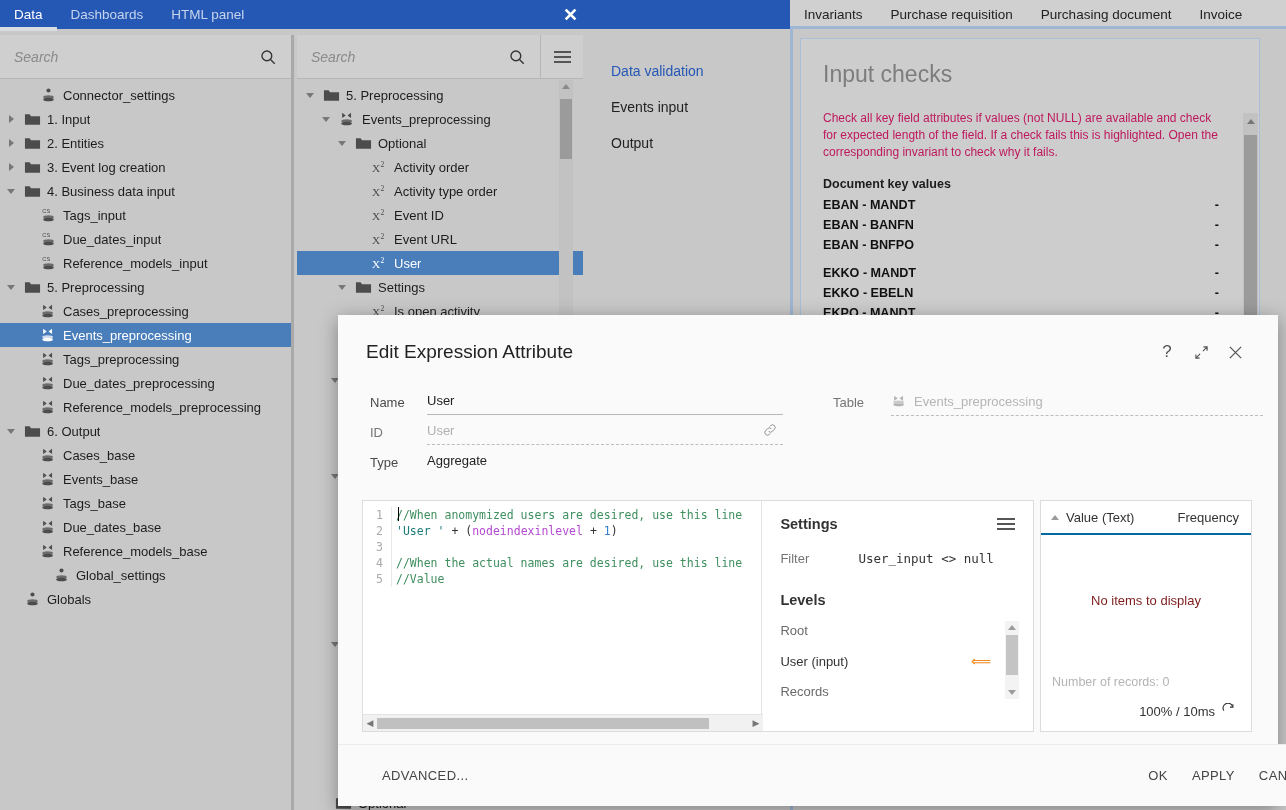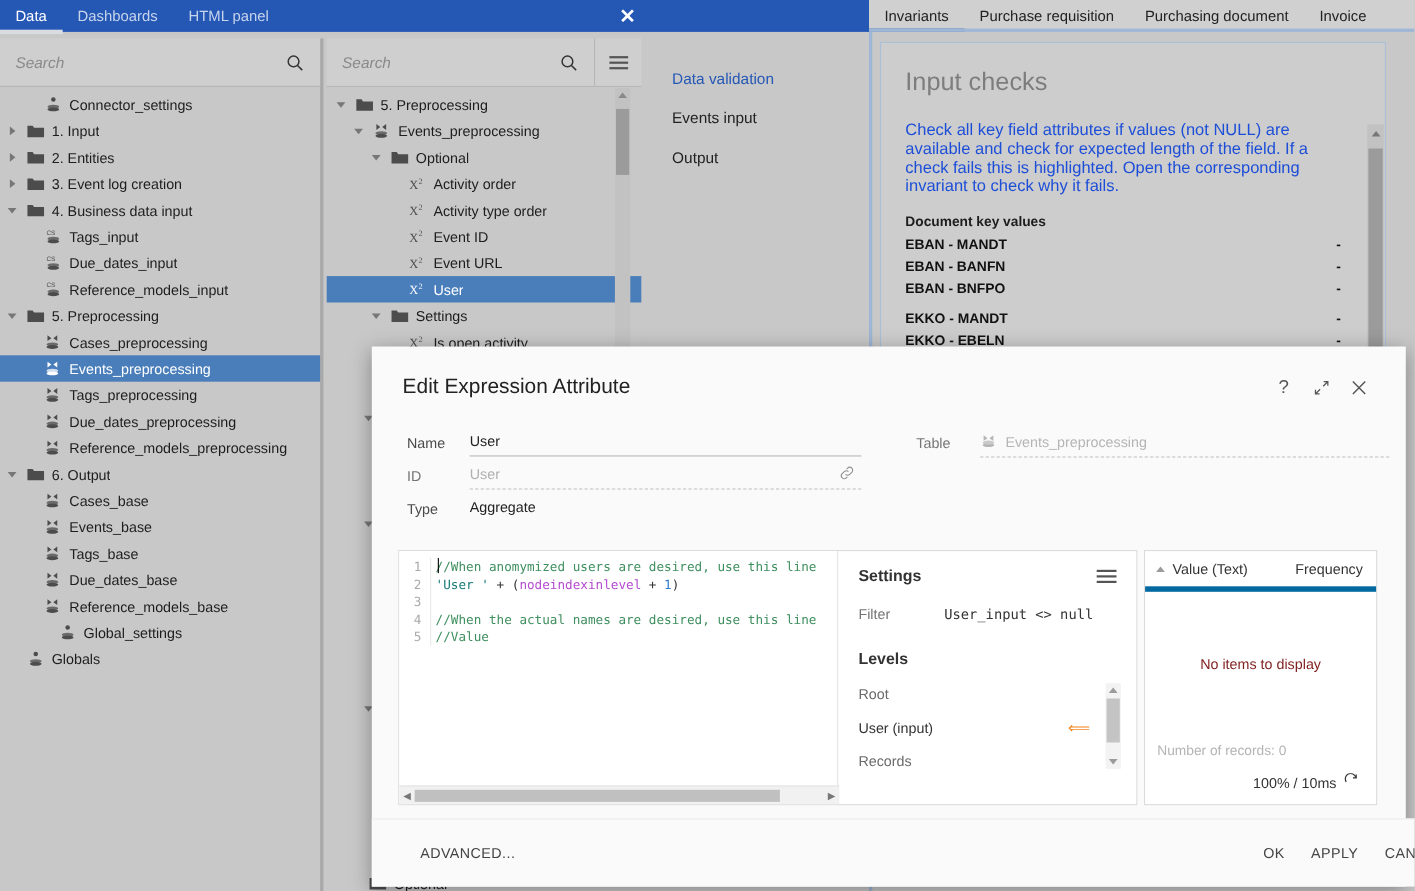--- a/index.html
+++ b/index.html
@@ -143,21 +143,21 @@
 
   
   .checkpanel {
     position: absolute; left: 800px; top: 38px; width: 460px; height: 290px;
     background: #cdcdcd; border: 1px solid #a9c0d8;
   }
   .check-title {
     font-size: 23px; color: #7d7d7d; padding: 22px 0 0 22px; font-weight: 300;
   }
   .check-desc {
-    font-size: 15px; color: #1d4ed8; line-height: 17px;
+    font-size: 12px; color: #be185d; line-height: 17px;
     padding: 22px 40px 0 22px;
   }
   .check-section {
     font-size: 12.5px; color: #1d1d1d; padding: 16px 0 4px 22px; font-weight: bold;
   }
   .check-row {
     display: flex; justify-content: space-between;
     padding: 2px 40px 2px 22px; font-size: 12.6px; color: #111;
     font-weight: bold; height: 20px; align-items: center;
   }
@@ -262,21 +262,21 @@
   .lvl-scroll .thumb { position:absolute; left:1px; top:14px; width:12px; height:40px; background:#c4c4c4; }
   .lvl-scroll .au { position:absolute; left:3px; top:4px; border-bottom:5px solid #9b9b9b; border-left:4px solid transparent; border-right:4px solid transparent;}
   .lvl-scroll .ad { position:absolute; left:3px; bottom:4px; border-top:5px solid #9b9b9b; border-left:4px solid transparent; border-right:4px solid transparent;}
 
   .values-pane {
     position: absolute; left: 1040px; top: 500px; width: 212px; height: 232px;
     background: #fff; border: 1px solid #dcdcdc; font-size: 13px;
   }
   .vp-head {
     display:flex; align-items:center; padding: 9px 12px 8px 10px;
-    border-bottom: 5px solid #0369a1;
+    border-bottom: 2px solid #0369a1;
   }
   .vp-head .sortup {
     width: 0; height: 0; border-bottom: 5px solid #9b9b9b;
     border-left: 4px solid transparent; border-right: 4px solid transparent;
     margin-right: 7px;
   }
   .vp-head .c1 { flex:1; color: #333; }
   .vp-head .c2 { color: #333; }
   .vp-empty { text-align:center; color:#7f1d1d; padding-top: 58px; font-size: 13px; }
   .vp-count { position:absolute; left: 11px; bottom: 42px; color:#b4b4b4; font-size: 12.5px; }

